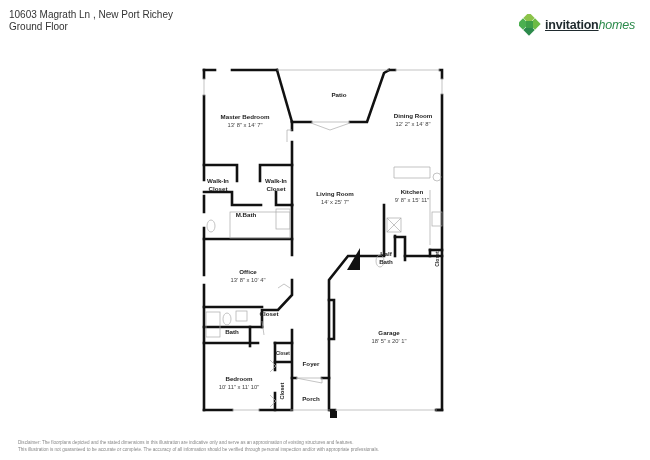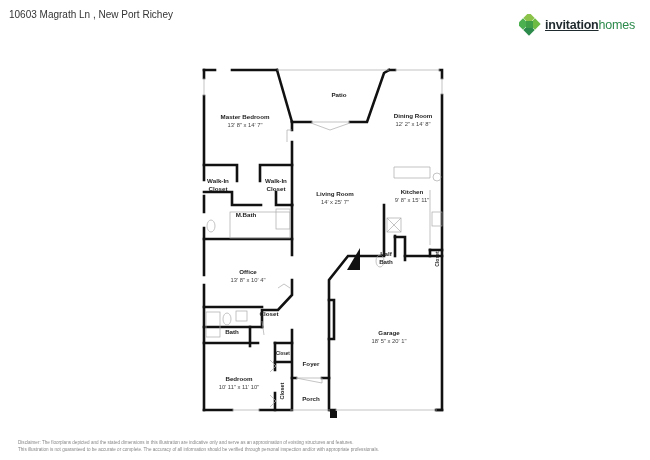--- a/index.html
+++ b/index.html
@@ -1,33 +1,34 @@
 <!DOCTYPE html>
 <html><head>
 <meta charset="utf-8">
 <style>
   html, body { margin: 0; padding: 0; background: #ffffff; }
   body { width: 650px; height: 460px; position: relative; overflow: hidden; font-family: "Liberation Sans", sans-serif; }
   .hdr { position: absolute; left: 9px; top: 9px; font-size: 10px; color: #333; line-height: 12px; }
   .logo { position: absolute; left: 519px; top: 14px; display: flex; align-items: center; }
   .logo-text { font-size: 12.5px; color: #1f2a2e; margin-left: 4px; letter-spacing: -0.2px; }
   .logo-text b { font-weight: bold; text-decoration: underline; }
-  .logo-text span.h { color: #2c8a4b; font-weight: normal; }
+  .logo-text span.h { color: #2c8a4b; font-weight: normal; font-style: italic; }
   .plan { position: absolute; left: 0; top: 0; }
   .disc { position: absolute; left: 18px; top: 439px; font-size: 4.6px; color: #888; line-height: 7px; }
   .lbl { position: absolute; text-align: center; font-size: 6.2px; color: #222; line-height: 7.5px; transform: translateX(-50%); white-space: nowrap; }
   .lbl .dim { color: #444; font-size: 5.8px; }
   .lbl b { font-weight: bold; }
   .vlbl { position: absolute; font-size: 5px; font-weight: bold; color: #222; transform: rotate(-90deg); transform-origin: center; white-space: nowrap; }
 </style>
 </head>
 <body>
 
 <div class="hdr">
   <div>10603 Magrath Ln , New Port Richey</div>
+  <div>Ground Floor</div>
 </div>
 
 <div class="logo">
   <svg width="22" height="22" viewBox="0 0 22 22">
     <rect x="6" y="0" width="8" height="8" fill="#8bc34a" transform="rotate(45 10 4)"></rect>
     <rect x="0" y="6" width="8" height="8" fill="#4caf50" transform="rotate(45 4 10)"></rect>
     <rect x="12" y="6" width="8" height="8" fill="#6dbb45" transform="rotate(45 16 10)"></rect>
     <rect x="6" y="12" width="8" height="8" fill="#2c8a4b" transform="rotate(45 10 16)"></rect>
     <rect x="7" y="7" width="7" height="7" fill="#3e9f48"></rect>
   </svg>

